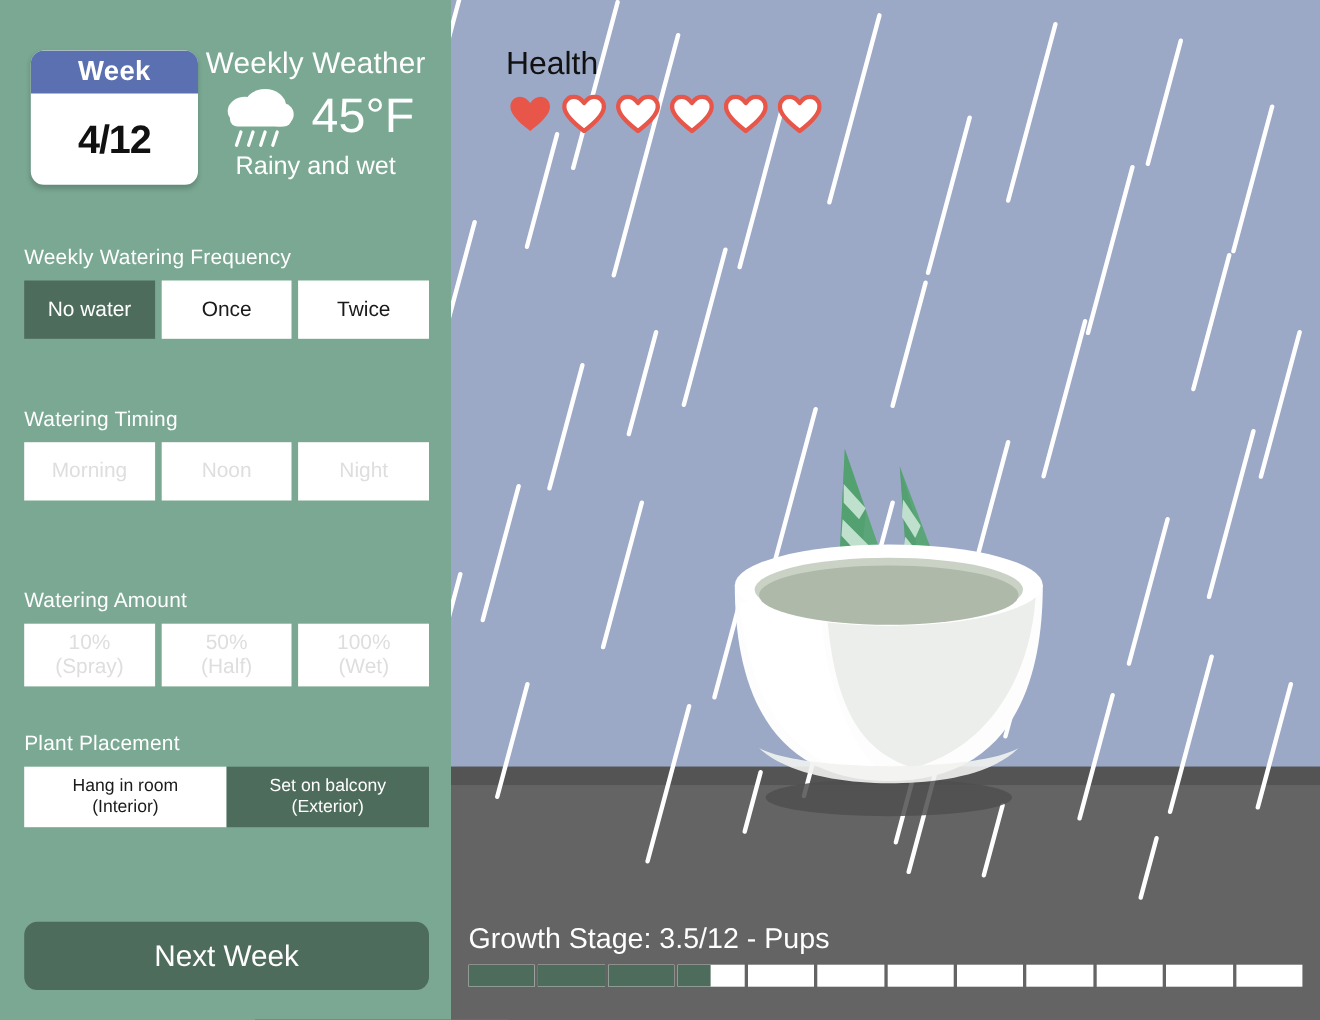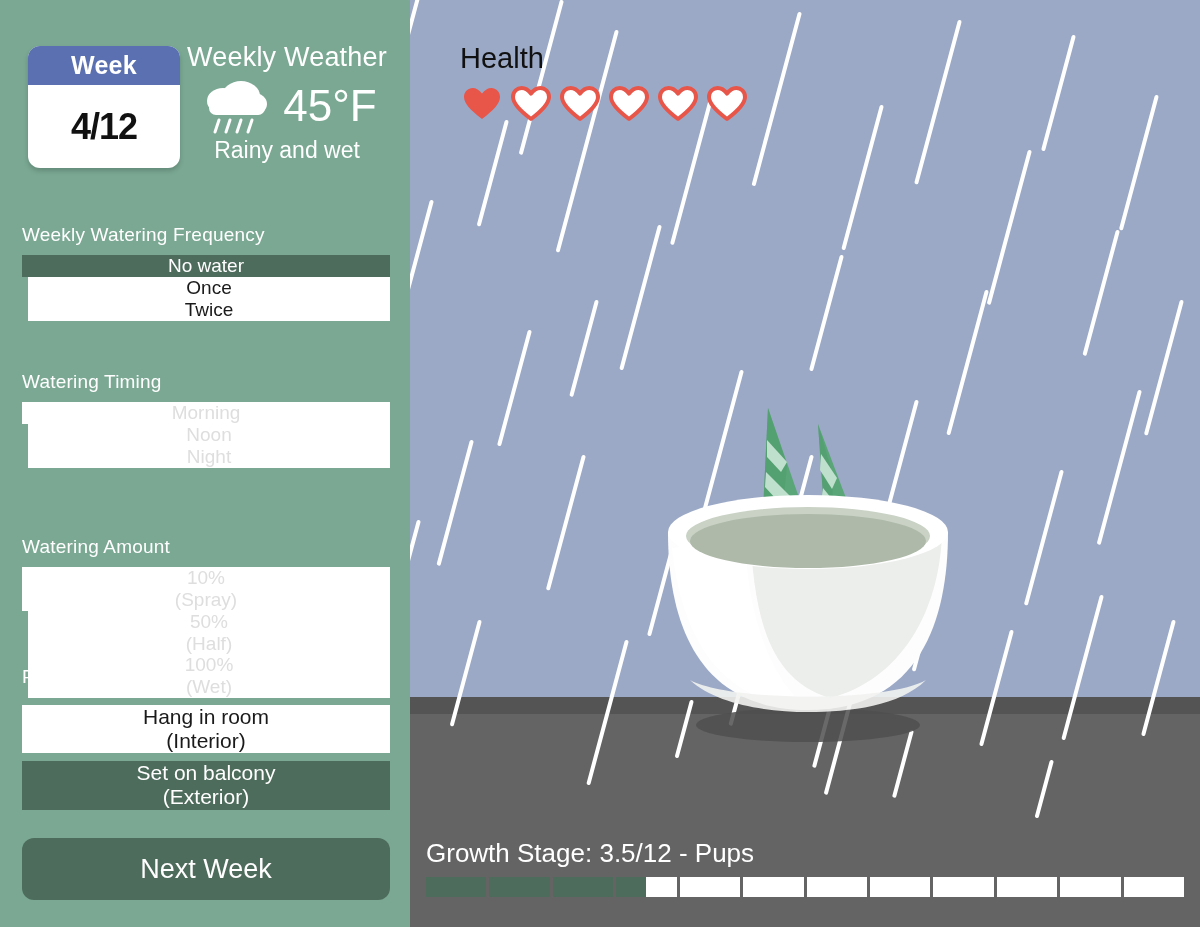--- a/index.html
+++ b/index.html
@@ -42,38 +42,38 @@
   #weather-icon { width: 78px; height: 58px; position: relative; }
   #weather-temp { color: #ffffff; font-size: 44px; font-weight: 400; letter-spacing: 0px; text-align: center; }
   #weather-desc { color: #ffffff; font-size: 23px; margin-top: 2px; }
 
   
   .group { position: absolute; left: 22px; width: 368px; }
   .group-label {
     color: #ffffff; font-size: 19px; letter-spacing: .2px;
     margin-bottom: 9px;
   }
-  .btn-row { display: flex; flex-direction: column; }
+  .btn-row { display: flex; }
   .opt {
     flex: 1 1 0;
     height: 53px;
     background: #ffffff;
     color: #1a1a1a;
     font-size: 19px;
     display: flex; align-items: center; justify-content: center;
     text-align: center; line-height: 1.15;
     border: none;
     font-family: "Liberation Sans", sans-serif;
     cursor: pointer;
   }
   .btn-row.gap .opt + .opt { margin-left: 6px; }
   .opt.selected { background: #4e6c5c; color: #ffffff; }
   .opt.disabled { color: #dedede; }
   .opt.tall { height: 57px; }
-  .row-place .opt { height: 71px; font-size: 21px; margin-top: 8px; }
+  .row-place .opt { height: 55px; font-size: 16px; }
 
   #next-week {
     position: absolute; left: 22px; top: 838px;
     width: 368px; height: 62px;
     background: #4e6c5c; color: #ffffff;
     font-size: 27px; border: none; border-radius: 12px;
     display: flex; align-items: center; justify-content: center;
     font-family: "Liberation Sans", sans-serif;
     cursor: pointer;
   }

